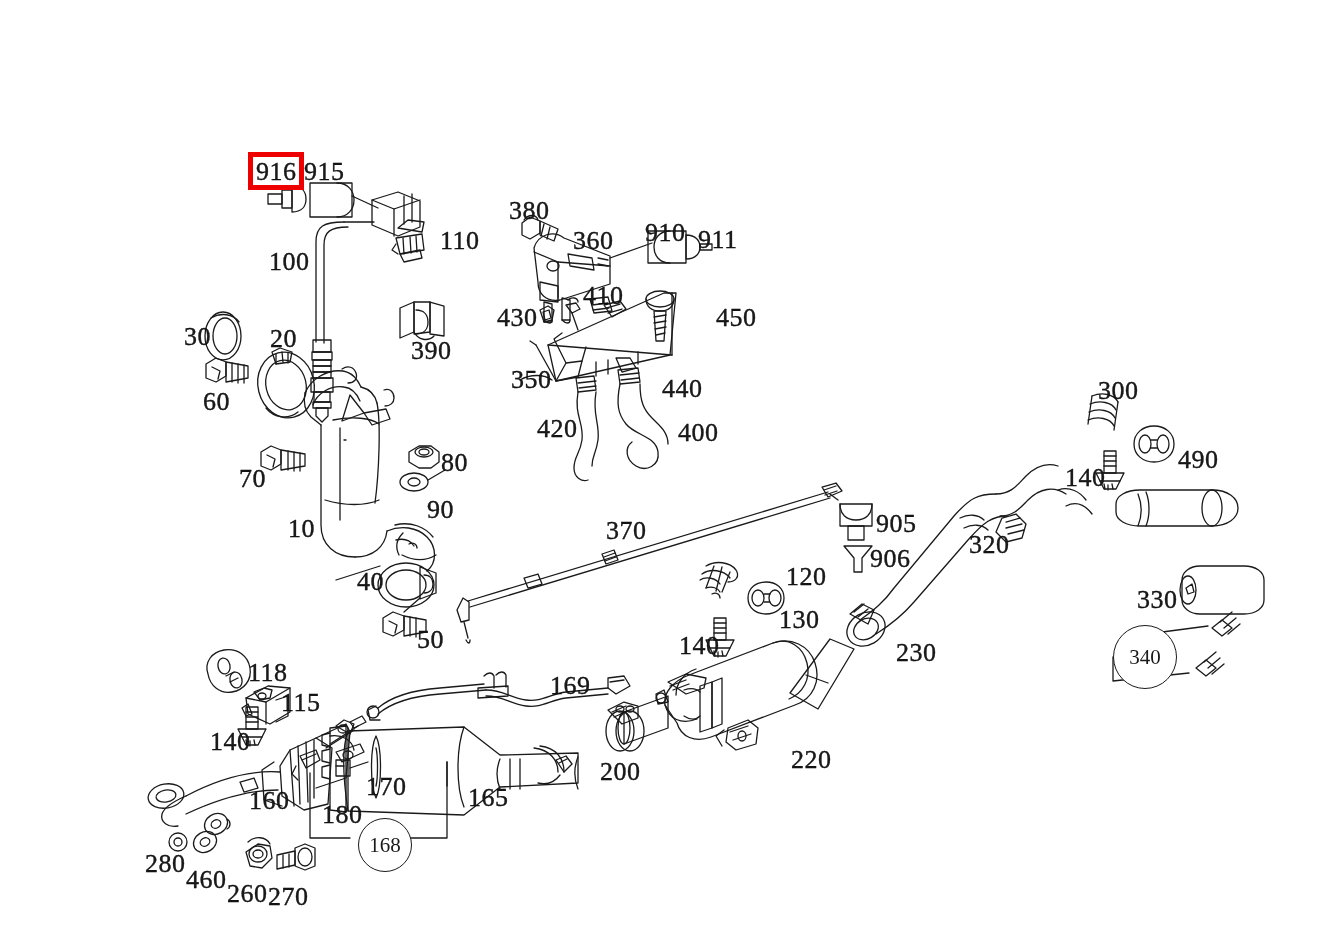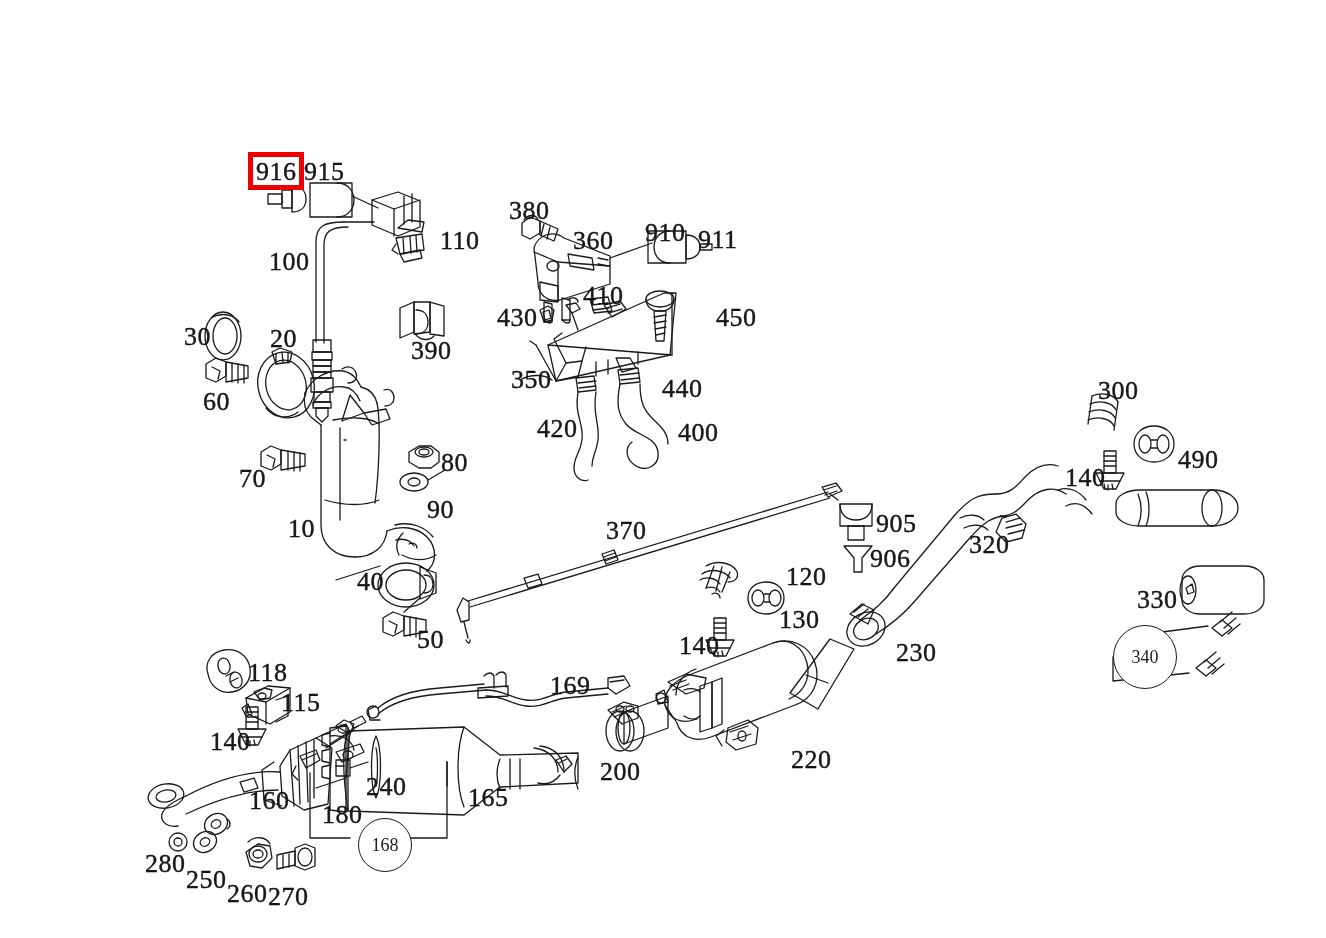--- a/index.html
+++ b/index.html
@@ -38,21 +38,21 @@
     pointer-events: none;
   }
   .circle-label {
     position: absolute;
     border: 1.6px solid #1a1a1a;
     border-radius: 50%;
     display: flex;
     align-items: center;
     justify-content: center;
     font-family: "Liberation Serif", "DejaVu Serif", serif;
-    font-size: 18px;
+    font-size: 21px;
     color: #1a1a1a;
     background: #fff;
   }
 </style>
 </head>
 <body>
 
 <div id="stage">
 
   <div id="artboard">
@@ -586,25 +586,25 @@
   <div class="callout" style="left:1178px; top:447px;">490</div>
   <div class="callout" style="left:1065px; top:465px;">140</div>
   <div class="callout" style="left:969px; top:532px;">320</div>
   <div class="callout" style="left:1137px; top:587px;">330</div>
   <div class="callout" style="left:896px; top:640px;">230</div>
   <div class="callout" style="left:248px; top:660px;">118</div>
   <div class="callout" style="left:281px; top:690px;">115</div>
   <div class="callout" style="left:210px; top:729px;">140</div>
   <div class="callout" style="left:550px; top:673px;">169</div>
   <div class="callout" style="left:249px; top:788px;">160</div>
-  <div class="callout" style="left:366px; top:774px;">240</div>
+  <div class="callout" style="left:366px; top:774px;">170</div>
   <div class="callout" style="left:322px; top:802px;">180</div>
   <div class="callout" style="left:468px; top:785px;">165</div>
   <div class="callout" style="left:600px; top:759px;">200</div>
   <div class="callout" style="left:791px; top:747px;">220</div>
   <div class="callout" style="left:145px; top:851px;">280</div>
-  <div class="callout" style="left:186px; top:867px;">250</div>
+  <div class="callout" style="left:186px; top:867px;">460</div>
   <div class="callout" style="left:227px; top:881px;">260</div>
   <div class="callout" style="left:268px; top:884px;">270</div>
 
   <div class="hl-box" id="hl" style="left: 248px; top: 152px; width: 56px; height: 38px; border-color: rgb(238, 0, 0);"></div>
 
 </div>
 
 </body></html>

